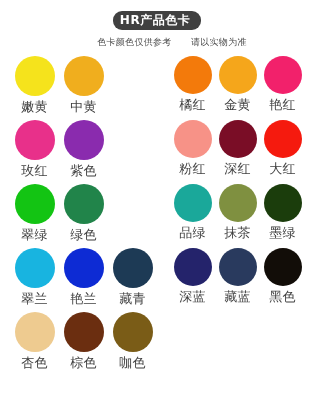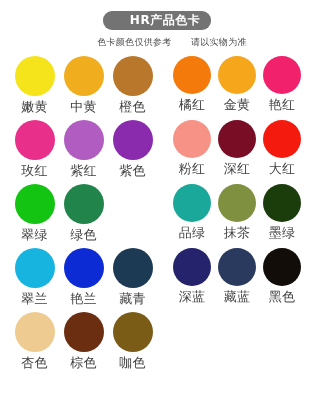--- a/index.html
+++ b/index.html
@@ -20,26 +20,26 @@
     background: #ffffff;
     box-sizing: border-box;
   }
   
   .header {
     padding-top: 9px;
     text-align: center;
   }
   .badge {
     display: inline-block;
-    background: #737373;
+    background: #404040;
     color: #ffffff;
     font-size: 12px;
     font-weight: bold;
     letter-spacing: 0.5px;
-    padding: 2px 11px 3px 27px;
+    padding: 2px 11px 3px 7px;
     border-radius: 9px;
     line-height: 14px;
   }
   .subtitle {
     margin-top: 7px;
     text-align: center;
     color: #4a4a4a;
     font-size: 9px;
     line-height: 11px;
     letter-spacing: 0.3px;
@@ -60,21 +60,21 @@
     display: flex;
     align-items: flex-start;
     height: 64px;
   }
   .half {
     display: flex;
     flex: 0 0 auto;
   }
   .half.left { width: 148px; }
   .divider-gap { width: 12px; flex: 0 0 12px; }
-  .half.right { width: 134px; justify-content: center; }
+  .half.right { width: 134px; }
   .cell {
     width: 49px;
     flex: 0 0 49px;
     display: flex;
     flex-direction: column;
     align-items: center;
   }
   .cell.r { width: 45px; flex: 0 0 45px; }
   .swatch {
     width: 40px;
@@ -112,24 +112,20 @@
       <div class="row">
         <div class="half left">
           <div class="cell">
             <span class="swatch" style="background: rgb(245, 227, 28);"></span>
             <span class="label">嫩黄</span>
           </div>
           <div class="cell">
             <span class="swatch" style="background: rgb(240, 174, 30);"></span>
             <span class="label">中黄</span>
           </div>
-          <div class="cell">
-            <span class="swatch" style="background: rgb(184, 119, 42);"></span>
-            <span class="label">橙色</span>
-          </div>
         </div>
         <div class="divider-gap"></div>
         <div class="half right">
           <div class="cell r">
             <span class="swatch" style="background: rgb(243, 122, 11);"></span>
             <span class="label">橘红</span>
           </div>
           <div class="cell r">
             <span class="swatch" style="background: rgb(245, 166, 27);"></span>
             <span class="label">金黄</span>
@@ -140,24 +136,20 @@
           </div>
         </div>
       </div>
       <div class="row">
         <div class="half left">
           <div class="cell">
             <span class="swatch" style="background: rgb(232, 48, 138);"></span>
             <span class="label">玫红</span>
           </div>
           <div class="cell">
-            <span class="swatch" style="background: rgb(176, 92, 192);"></span>
-            <span class="label">紫红</span>
-          </div>
-          <div class="cell">
             <span class="swatch" style="background: rgb(138, 43, 174);"></span>
             <span class="label">紫色</span>
           </div>
         </div>
         <div class="divider-gap"></div>
         <div class="half right">
           <div class="cell r">
             <span class="swatch" style="background: rgb(247, 146, 135);"></span>
             <span class="label">粉红</span>
           </div>

